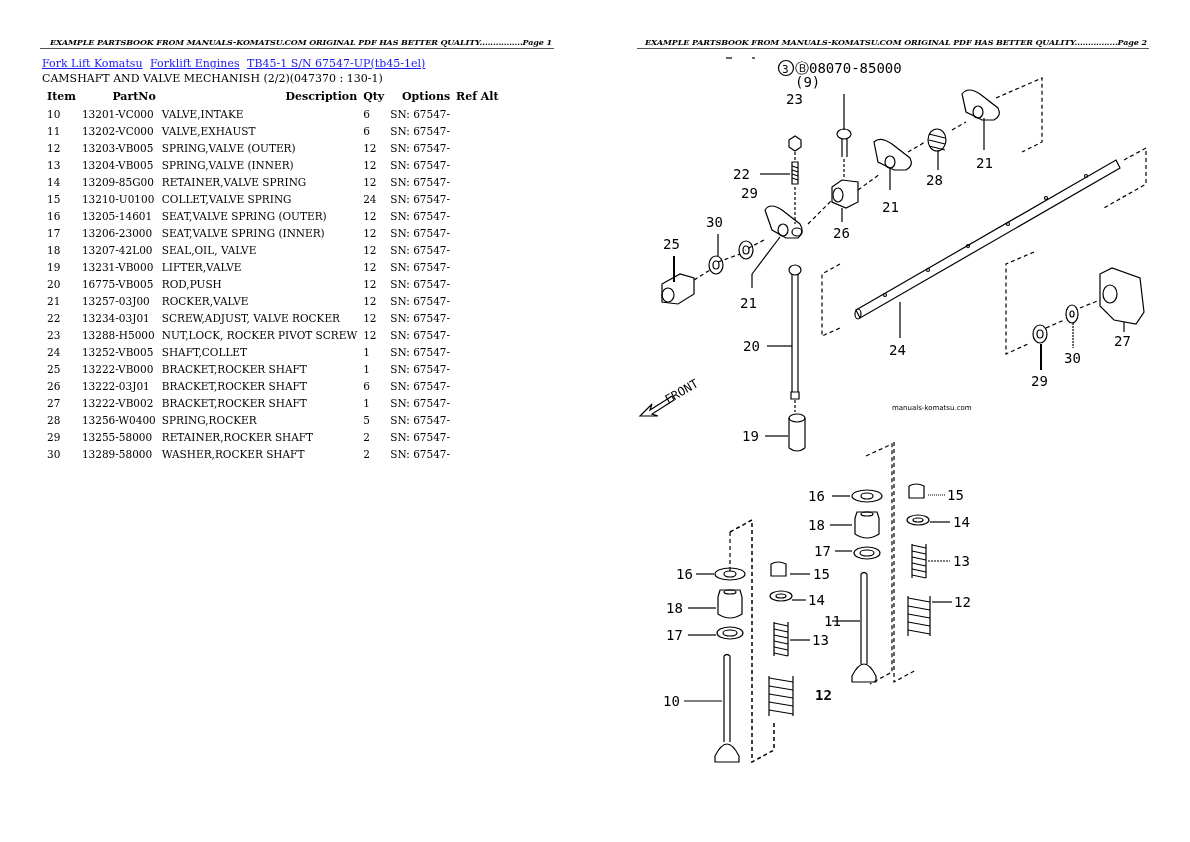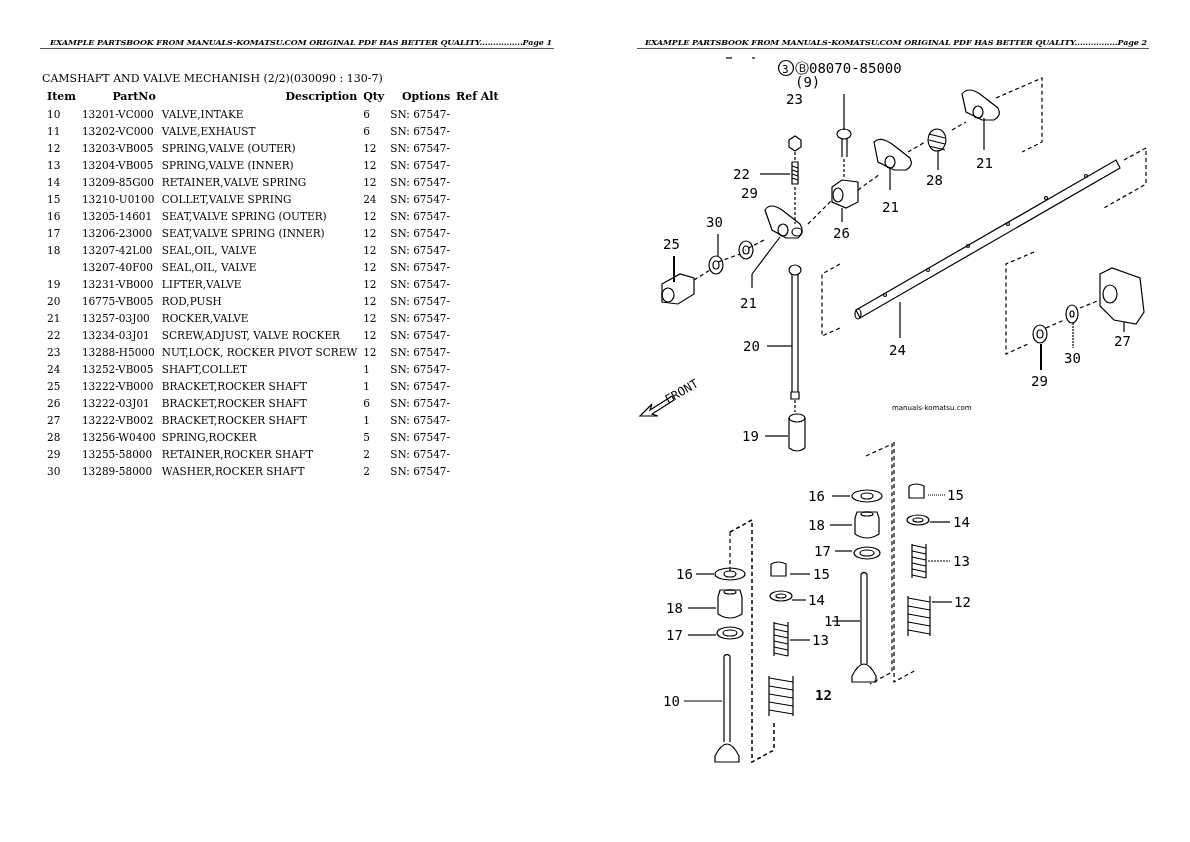--- a/index.html
+++ b/index.html
@@ -27,21 +27,26 @@
   .diagram { position:absolute; left:0; top:0; }
   .diagram text { font-family:"DejaVu Sans Mono", monospace; font-size:14px; fill:#000; }
 </style>
 </head>
 <body>
 
 <div class="page page1">
   <div class="hdr">EXAMPLE PARTSBOOK FROM MANUALS-KOMATSU.COM ORIGINAL PDF HAS BETTER QUALITY................Page 1</div>
   <div class="hdr-rule"></div>
 
-  <div class="subtitle">CAMSHAFT AND VALVE  MECHANISH (2/2)(030090 : 130-7)</div>
+  <div class="crumbs">
+    <a href="#">Fork Lift Komatsu</a>
+    <a href="#">Forklift Engines</a>
+    <a href="#">TB45-1 S/N 67547-UP(tb45-1el)</a>
+  </div>
+  <div class="subtitle">CAMSHAFT AND VALVE  MECHANISH (2/2)(047370 : 130-1)</div>
 
   <table class="parts">
     <thead>
       <tr>
         <th>Item</th>
         <th>PartNo</th>
         <th>Description</th>
         <th>Qty</th>
         <th>Options</th>
         <th>Ref Alt</th>
@@ -108,28 +113,20 @@
           <td class="c-item">17</td>
           <td class="c-part">13206-23000</td>
           <td class="c-desc">SEAT,VALVE SPRING (INNER)</td>
           <td class="c-qty">12</td>
           <td class="c-opt">SN: 67547-</td>
           <td class="c-ref"></td>
         </tr>
         <tr>
           <td class="c-item">18</td>
           <td class="c-part">13207-42L00</td>
-          <td class="c-desc">SEAL,OIL, VALVE</td>
-          <td class="c-qty">12</td>
-          <td class="c-opt">SN: 67547-</td>
-          <td class="c-ref"></td>
-        </tr>
-        <tr>
-          <td class="c-item"></td>
-          <td class="c-part">13207-40F00</td>
           <td class="c-desc">SEAL,OIL, VALVE</td>
           <td class="c-qty">12</td>
           <td class="c-opt">SN: 67547-</td>
           <td class="c-ref"></td>
         </tr>
         <tr>
           <td class="c-item">19</td>
           <td class="c-part">13231-VB000</td>
           <td class="c-desc">LIFTER,VALVE</td>
           <td class="c-qty">12</td>

